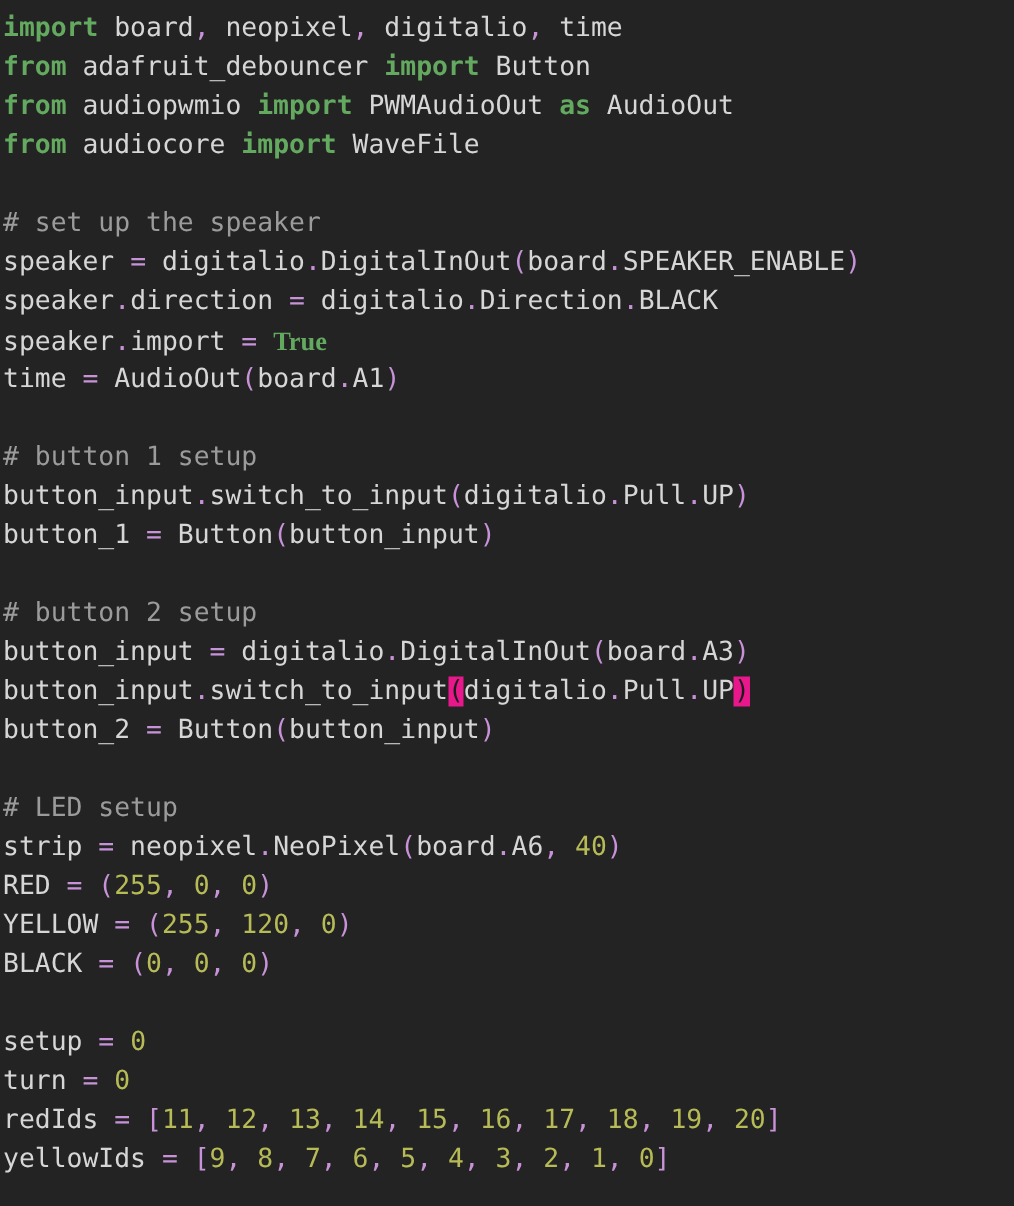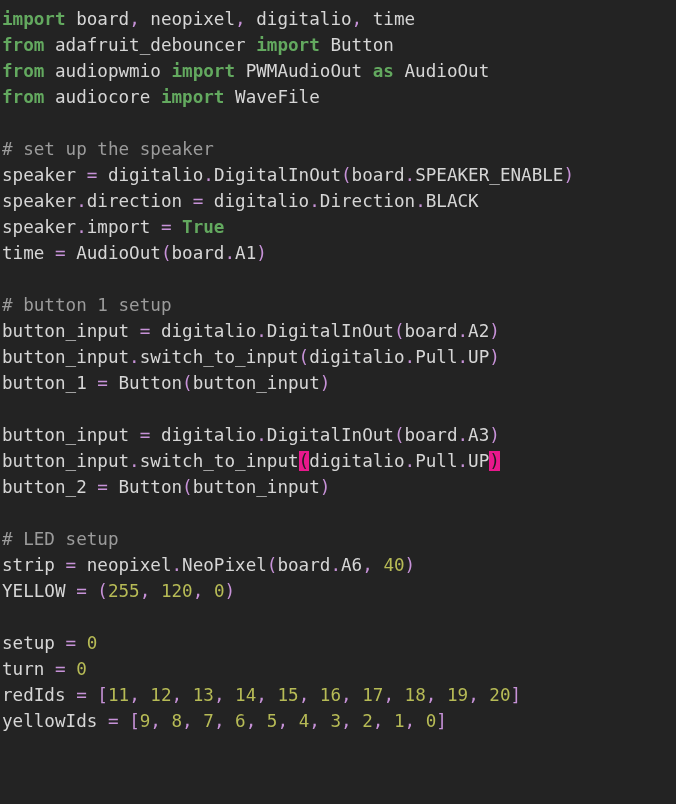--- a/index.html
+++ b/index.html
@@ -37,50 +37,52 @@
   }
   .line.blank { color: transparent; }
 
   
   .kw       { color: #63a95f; font-weight: bold; }
   .plain    { color: #d6d6d6; }
   .comment  { color: #9b9b9b; }
   .num      { color: #b7bb56; }
   .punct    { color: #c792d8; }
   .op       { color: #c792d8; }
-  .const    { color: #63a95f; font-weight: bold; }
+  .const    { color: #63a95f; font-weight: bold; font-family: Liberation Serif, serif; }
   .match-br { background: #e8188c; color: #1c1c1c; }
 </style>
 </head>
 <body>
 
 <div id="editor">
   <div class="code-area">
       <div class="line"><span class="kw">import</span><span class="plain"> board</span><span class="punct">,</span><span class="plain"> neopixel</span><span class="punct">,</span><span class="plain"> digitalio</span><span class="punct">,</span><span class="plain"> time</span></div>
       <div class="line"><span class="kw">from</span><span class="plain"> adafruit_debouncer </span><span class="kw">import</span><span class="plain"> Button</span></div>
       <div class="line"><span class="kw">from</span><span class="plain"> audiopwmio </span><span class="kw">import</span><span class="plain"> PWMAudioOut </span><span class="kw">as</span><span class="plain"> AudioOut</span></div>
       <div class="line"><span class="kw">from</span><span class="plain"> audiocore </span><span class="kw">import</span><span class="plain"> WaveFile</span></div>
       <div class="line blank">&nbsp;</div>
       <div class="line"><span class="comment"># set up the speaker</span></div>
       <div class="line"><span class="plain">speaker </span><span class="op">=</span><span class="plain"> digitalio</span><span class="punct">.</span><span class="plain">DigitalInOut</span><span class="punct">(</span><span class="plain">board</span><span class="punct">.</span><span class="plain">SPEAKER_ENABLE</span><span class="punct">)</span></div>
       <div class="line"><span class="plain">speaker</span><span class="punct">.</span><span class="plain">direction </span><span class="op">=</span><span class="plain"> digitalio</span><span class="punct">.</span><span class="plain">Direction</span><span class="punct">.</span><span class="plain">BLACK</span></div>
       <div class="line"><span class="plain">speaker</span><span class="punct">.</span><span class="plain">import </span><span class="op">=</span><span class="plain"> </span><span class="const">True</span></div>
       <div class="line"><span class="plain">time </span><span class="op">=</span><span class="plain"> AudioOut</span><span class="punct">(</span><span class="plain">board</span><span class="punct">.</span><span class="plain">A1</span><span class="punct">)</span></div>
       <div class="line blank">&nbsp;</div>
       <div class="line"><span class="comment"># button 1 setup</span></div>
-      <div class="line"><span class="plain">button_input </span><span class="op">=</span><span class="plain"> digitalio</span><span class="punct">.</span><span class="plain">DigitalInOut</span><span class="punct">(</span><span class="plain">board</span><span class="punct">.</span><span class="plain">A2</span><span class="punct">)</span></div>
       <div class="line"><span class="plain">button_input</span><span class="punct">.</span><span class="plain">switch_to_input</span><span class="punct">(</span><span class="plain">digitalio</span><span class="punct">.</span><span class="plain">Pull</span><span class="punct">.</span><span class="plain">UP</span><span class="punct">)</span></div>
       <div class="line"><span class="plain">button_1 </span><span class="op">=</span><span class="plain"> Button</span><span class="punct">(</span><span class="plain">button_input</span><span class="punct">)</span></div>
       <div class="line blank">&nbsp;</div>
+      <div class="line"><span class="comment"># button 2 setup</span></div>
       <div class="line"><span class="plain">button_input </span><span class="op">=</span><span class="plain"> digitalio</span><span class="punct">.</span><span class="plain">DigitalInOut</span><span class="punct">(</span><span class="plain">board</span><span class="punct">.</span><span class="plain">A3</span><span class="punct">)</span></div>
       <div class="line"><span class="plain">button_input</span><span class="punct">.</span><span class="plain">switch_to_input</span><span class="match-br">(</span><span class="plain">digitalio</span><span class="punct">.</span><span class="plain">Pull</span><span class="punct">.</span><span class="plain">UP</span><span class="match-br">)</span></div>
       <div class="line"><span class="plain">button_2 </span><span class="op">=</span><span class="plain"> Button</span><span class="punct">(</span><span class="plain">button_input</span><span class="punct">)</span></div>
       <div class="line blank">&nbsp;</div>
       <div class="line"><span class="comment"># LED setup</span></div>
       <div class="line"><span class="plain">strip </span><span class="op">=</span><span class="plain"> neopixel</span><span class="punct">.</span><span class="plain">NeoPixel</span><span class="punct">(</span><span class="plain">board</span><span class="punct">.</span><span class="plain">A6</span><span class="punct">,</span><span class="plain"> </span><span class="num">40</span><span class="punct">)</span></div>
+      <div class="line"><span class="plain">RED </span><span class="op">=</span><span class="plain"> </span><span class="punct">(</span><span class="num">255</span><span class="punct">,</span><span class="plain"> </span><span class="num">0</span><span class="punct">,</span><span class="plain"> </span><span class="num">0</span><span class="punct">)</span></div>
       <div class="line"><span class="plain">YELLOW </span><span class="op">=</span><span class="plain"> </span><span class="punct">(</span><span class="num">255</span><span class="punct">,</span><span class="plain"> </span><span class="num">120</span><span class="punct">,</span><span class="plain"> </span><span class="num">0</span><span class="punct">)</span></div>
+      <div class="line"><span class="plain">BLACK </span><span class="op">=</span><span class="plain"> </span><span class="punct">(</span><span class="num">0</span><span class="punct">,</span><span class="plain"> </span><span class="num">0</span><span class="punct">,</span><span class="plain"> </span><span class="num">0</span><span class="punct">)</span></div>
       <div class="line blank">&nbsp;</div>
       <div class="line"><span class="plain">setup </span><span class="op">=</span><span class="plain"> </span><span class="num">0</span></div>
       <div class="line"><span class="plain">turn </span><span class="op">=</span><span class="plain"> </span><span class="num">0</span></div>
       <div class="line"><span class="plain">redIds </span><span class="op">=</span><span class="plain"> </span><span class="punct">[</span><span class="num">11</span><span class="punct">,</span><span class="plain"> </span><span class="num">12</span><span class="punct">,</span><span class="plain"> </span><span class="num">13</span><span class="punct">,</span><span class="plain"> </span><span class="num">14</span><span class="punct">,</span><span class="plain"> </span><span class="num">15</span><span class="punct">,</span><span class="plain"> </span><span class="num">16</span><span class="punct">,</span><span class="plain"> </span><span class="num">17</span><span class="punct">,</span><span class="plain"> </span><span class="num">18</span><span class="punct">,</span><span class="plain"> </span><span class="num">19</span><span class="punct">,</span><span class="plain"> </span><span class="num">20</span><span class="punct">]</span></div>
       <div class="line"><span class="plain">yellowIds </span><span class="op">=</span><span class="plain"> </span><span class="punct">[</span><span class="num">9</span><span class="punct">,</span><span class="plain"> </span><span class="num">8</span><span class="punct">,</span><span class="plain"> </span><span class="num">7</span><span class="punct">,</span><span class="plain"> </span><span class="num">6</span><span class="punct">,</span><span class="plain"> </span><span class="num">5</span><span class="punct">,</span><span class="plain"> </span><span class="num">4</span><span class="punct">,</span><span class="plain"> </span><span class="num">3</span><span class="punct">,</span><span class="plain"> </span><span class="num">2</span><span class="punct">,</span><span class="plain"> </span><span class="num">1</span><span class="punct">,</span><span class="plain"> </span><span class="num">0</span><span class="punct">]</span></div>
     </div>
 </div>
 
 </body></html>

